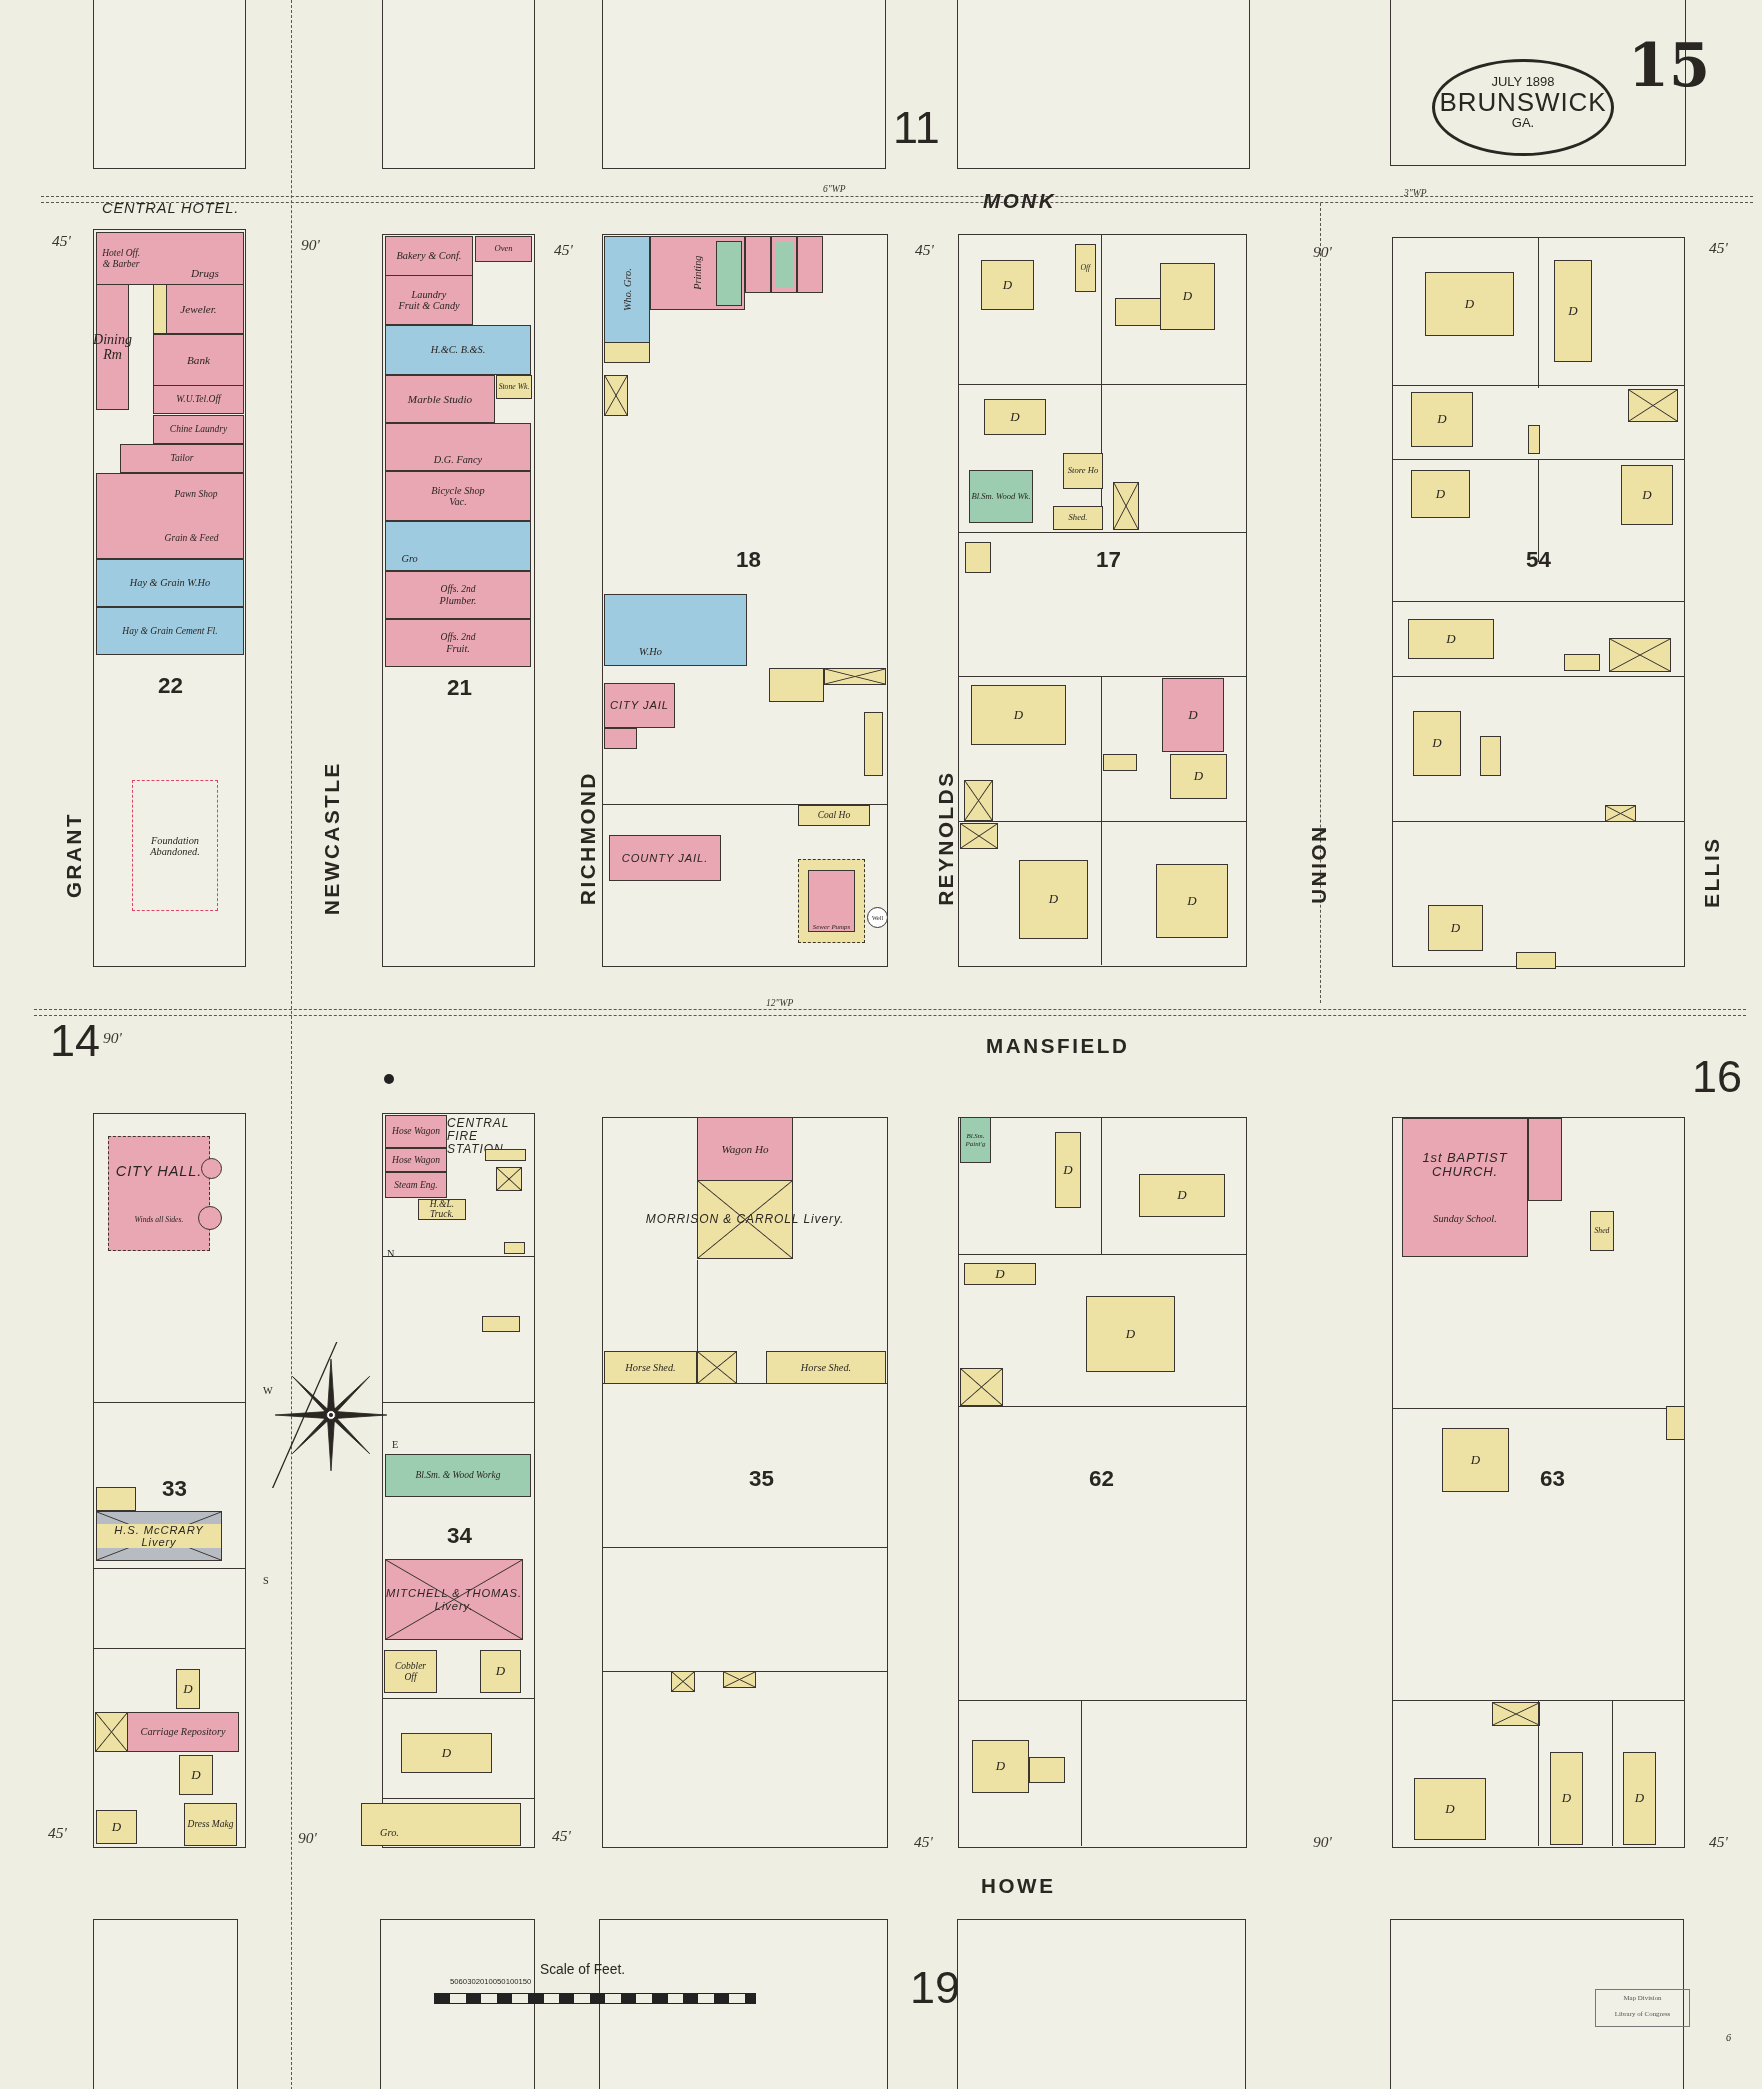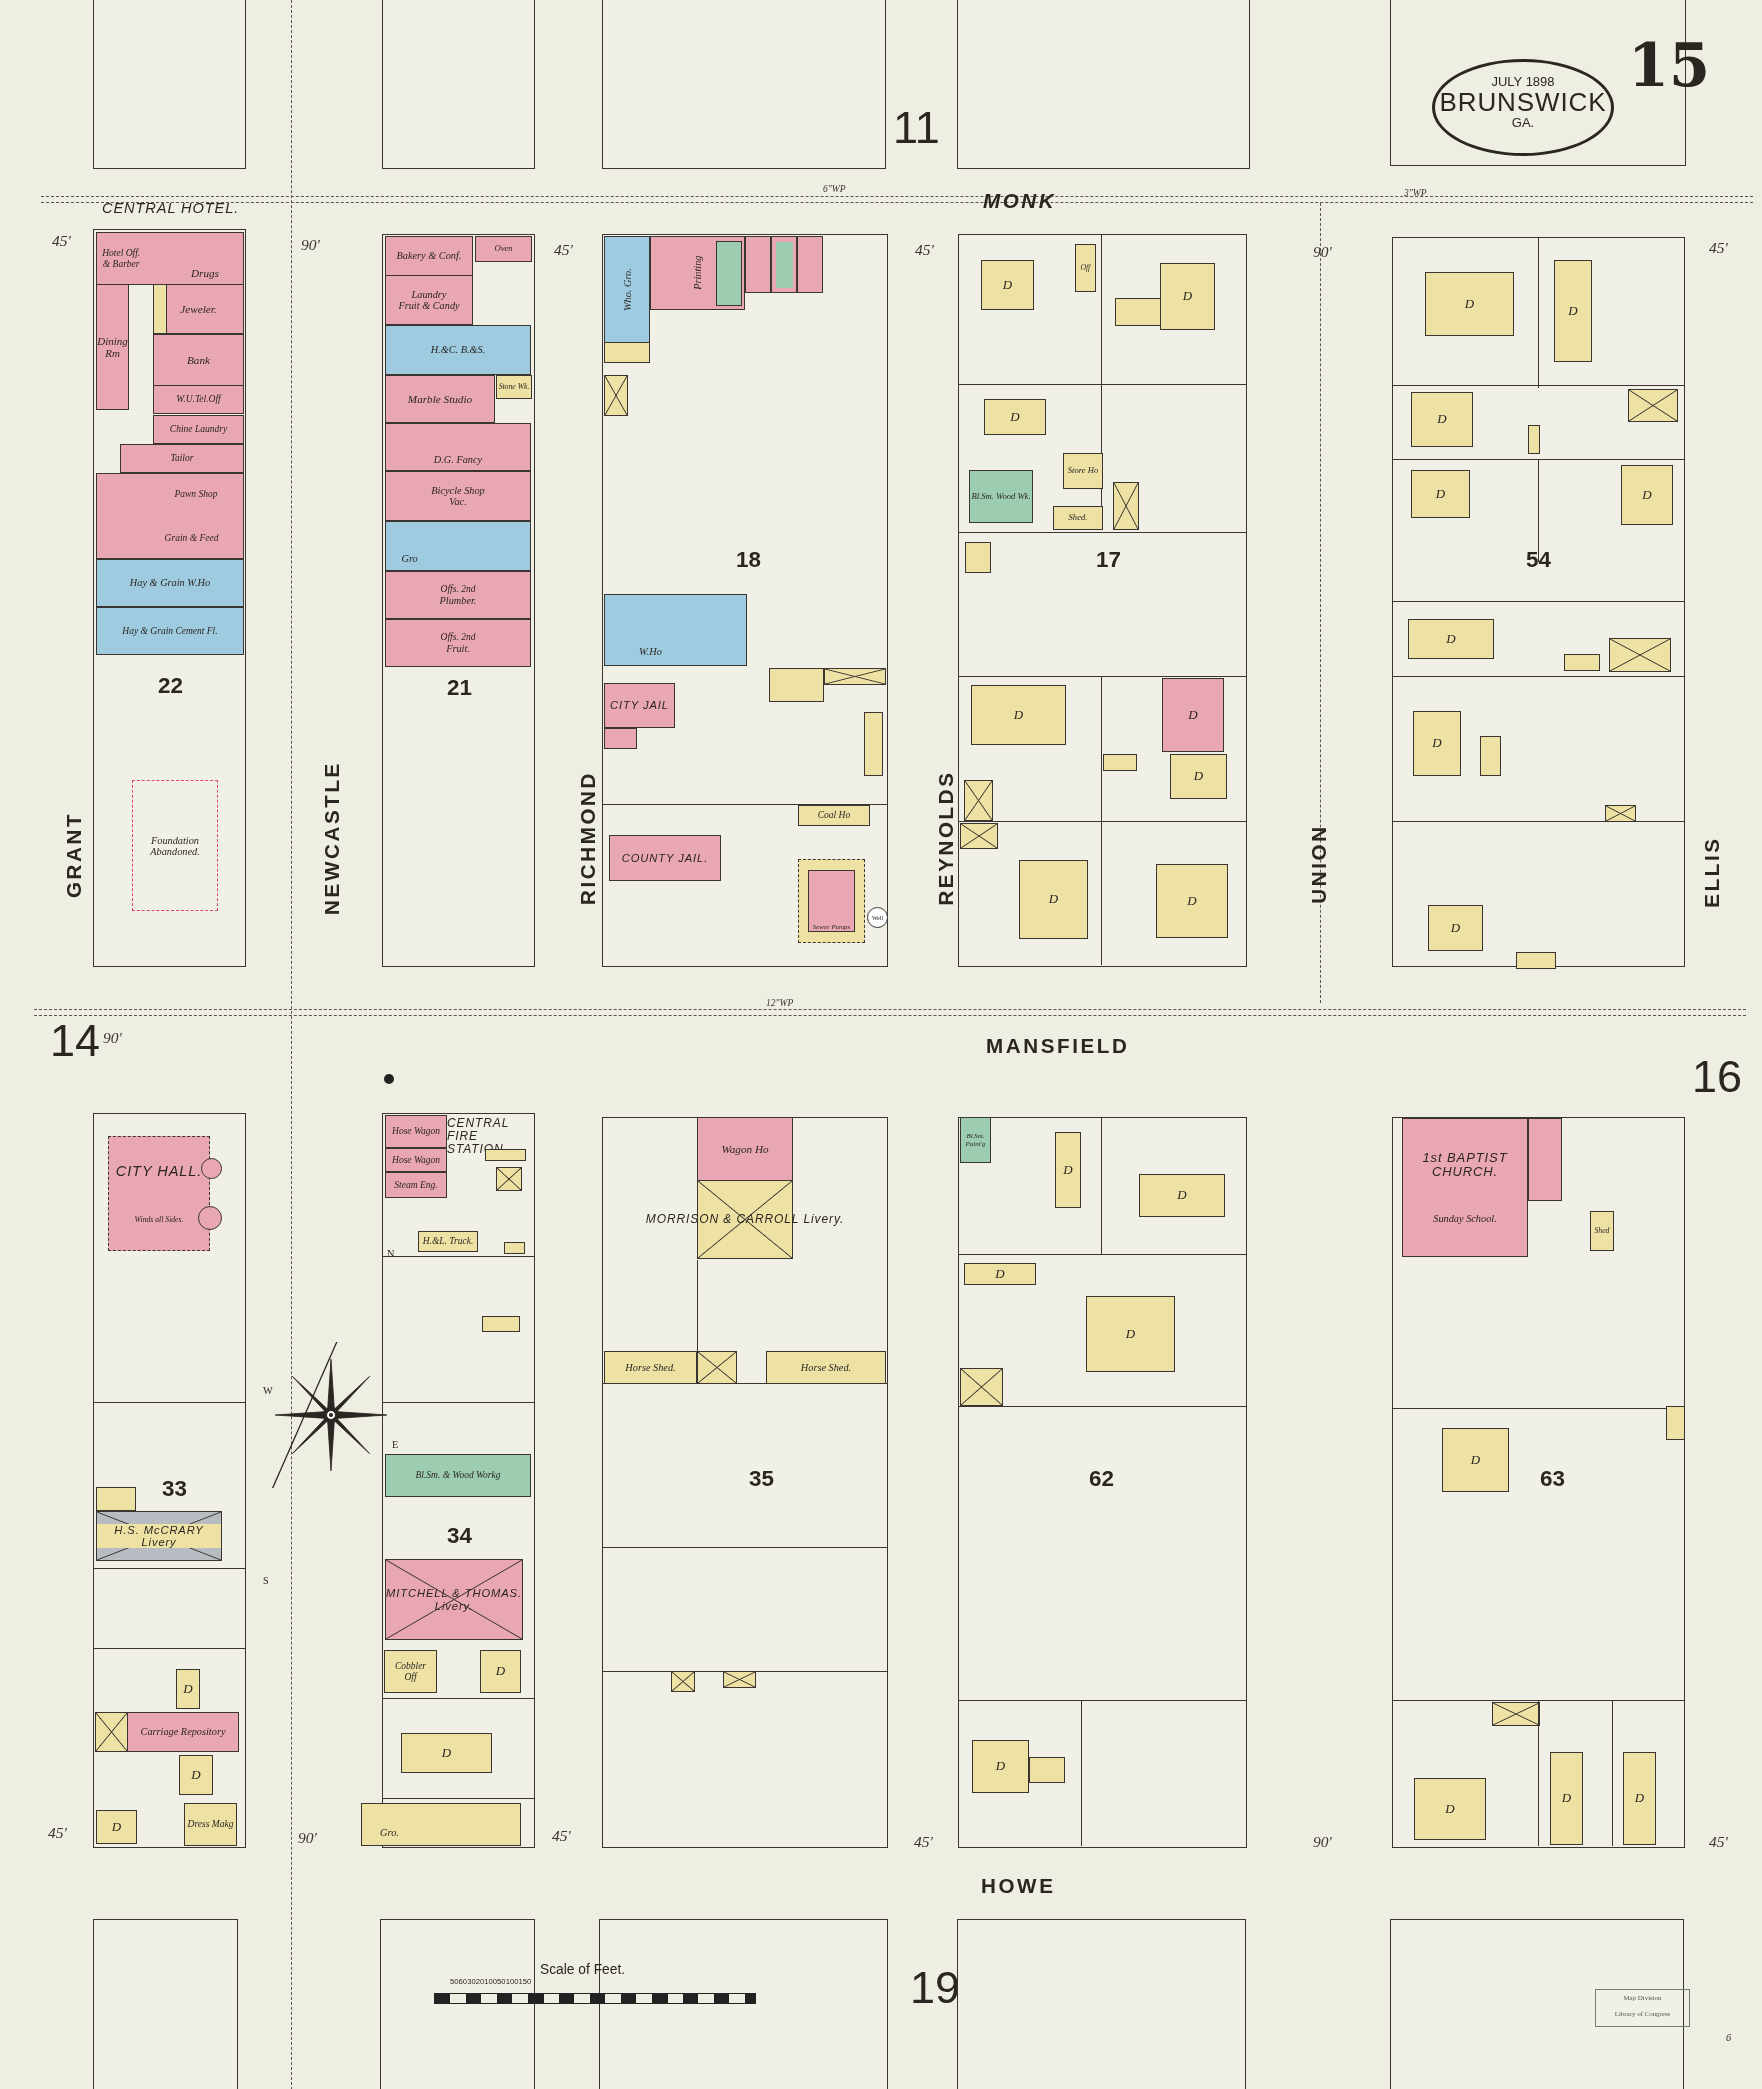--- a/index.html
+++ b/index.html
@@ -78,21 +78,21 @@
 <div class="addr" style="left:1404px;top:188px;font-size:9.5px;">3"WP</div>
 <div class="addr" style="left:766px;top:998px;font-size:9.5px;">12"WP</div>
 
 <div class="block" style="left:93px;top:229px;width:153px;height:738px;"></div>
 <div class="abs bigcap" style="left:102px;top:200px;">CENTRAL HOTEL.</div>
 <div class="bldg pink" style="left:96px;top:232px;width:148px;height:53px;justify-content:flex-start;padding-left:5.2px;">
     <span style="font-size:9.5px;width:38px;">Hotel Off. &amp; Barber</span>
   </div>
 <div class="abs" style="left:191px;top:267px;font-style:italic;font-size:11.2px;">Drugs</div>
 <div class="bldg pink" style="left:96px;top:284px;width:33px;height:126px;">
-    <span style="font-size:11px;">Dining Rm</span>
+    <span style="font-size:14px;">Dining Rm</span>
   </div>
 <div class="bldg pink" style="left:153px;top:284px;width:91px;height:50px;">
     <span style="font-size:11.2px;">Jeweler.</span>
   </div>
 <div class="bldg yellow" style="left:153px;top:284px;width:13.8px;height:50px;"></div>
 <div class="bldg pink" style="left:153px;top:334px;width:91px;height:52px;">
     <span style="font-size:11.2px;">Bank</span>
   </div>
 <div class="bldg pink" style="left:153px;top:385px;width:91px;height:29px;">
     <span style="font-size:9.5px;">W.U.Tel.Off</span>
@@ -329,21 +329,21 @@
 <div class="abs" style="left:384px;top:1074px;width:10.3px;height:10.3px;border-radius:50%;background:#222;"></div>
 <div class="bldg pink" style="left:385px;top:1115px;width:62px;height:33px;">
     <span style="font-size:9.5px;">Hose Wagon</span>
   </div>
 <div class="bldg pink" style="left:385px;top:1148px;width:62px;height:24px;">
     <span style="font-size:9.5px;">Hose Wagon</span>
   </div>
 <div class="bldg pink" style="left:385px;top:1172px;width:62px;height:26px;">
     <span style="font-size:9.5px;">Steam Eng.</span>
   </div>
-<div class="bldg yellow" style="left:418px;top:1199px;width:60px;height:20.6px;margin-top:32px;">
+<div class="bldg yellow" style="left:418px;top:1199px;width:48px;height:20.6px;">
     <span style="font-size:9.5px;">H.&amp;L. Truck.</span>
   </div>
 <div class="bldg yellow" style="left:485px;top:1149px;width:41px;height:12px;"></div>
 <div class="bldg yellow xed" style="left:496px;top:1167px;width:26px;height:24px;"></div>
 <div class="lot" style="left:382px;top:1256px;width:153px;"></div>
 <div class="bldg yellow" style="left:504px;top:1242px;width:20.6px;height:12px;"></div>
 <div class="bldg yellow" style="left:482px;top:1316px;width:38px;height:15.5px;"></div>
 <div class="lot" style="left:382px;top:1402px;width:153px;"></div>
 <div class="bldg green" style="left:385px;top:1454px;width:146px;height:43px;">
     <span style="font-size:9.5px;">Bl.Sm. &amp; Wood Workg</span>

